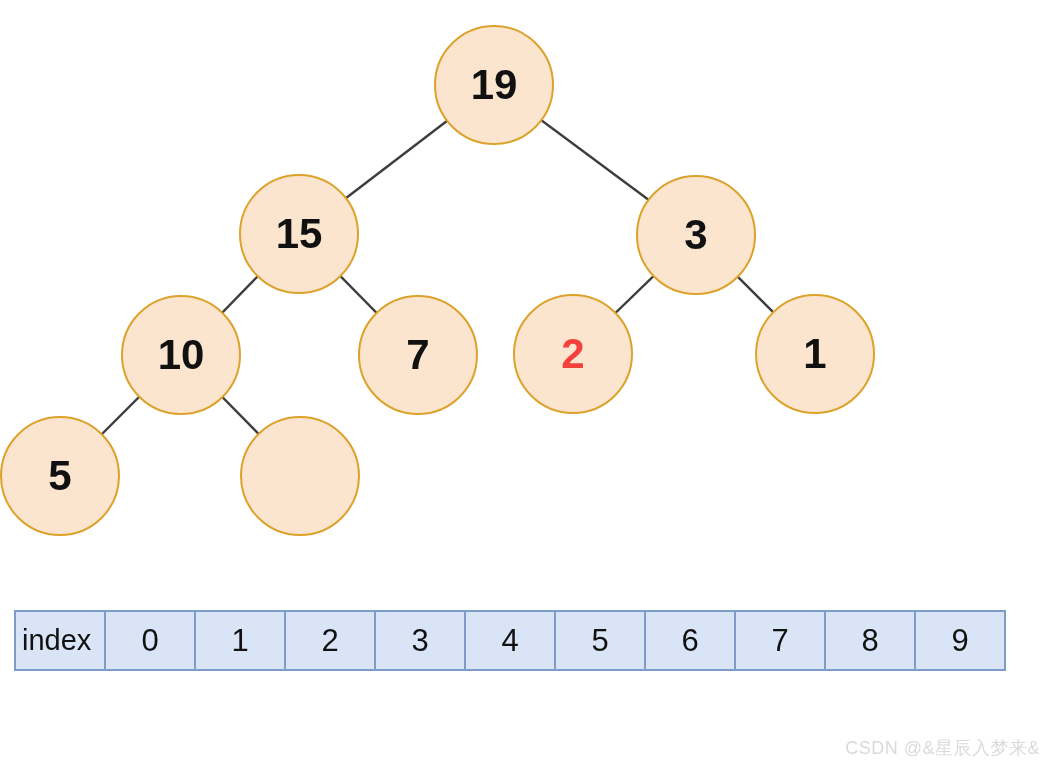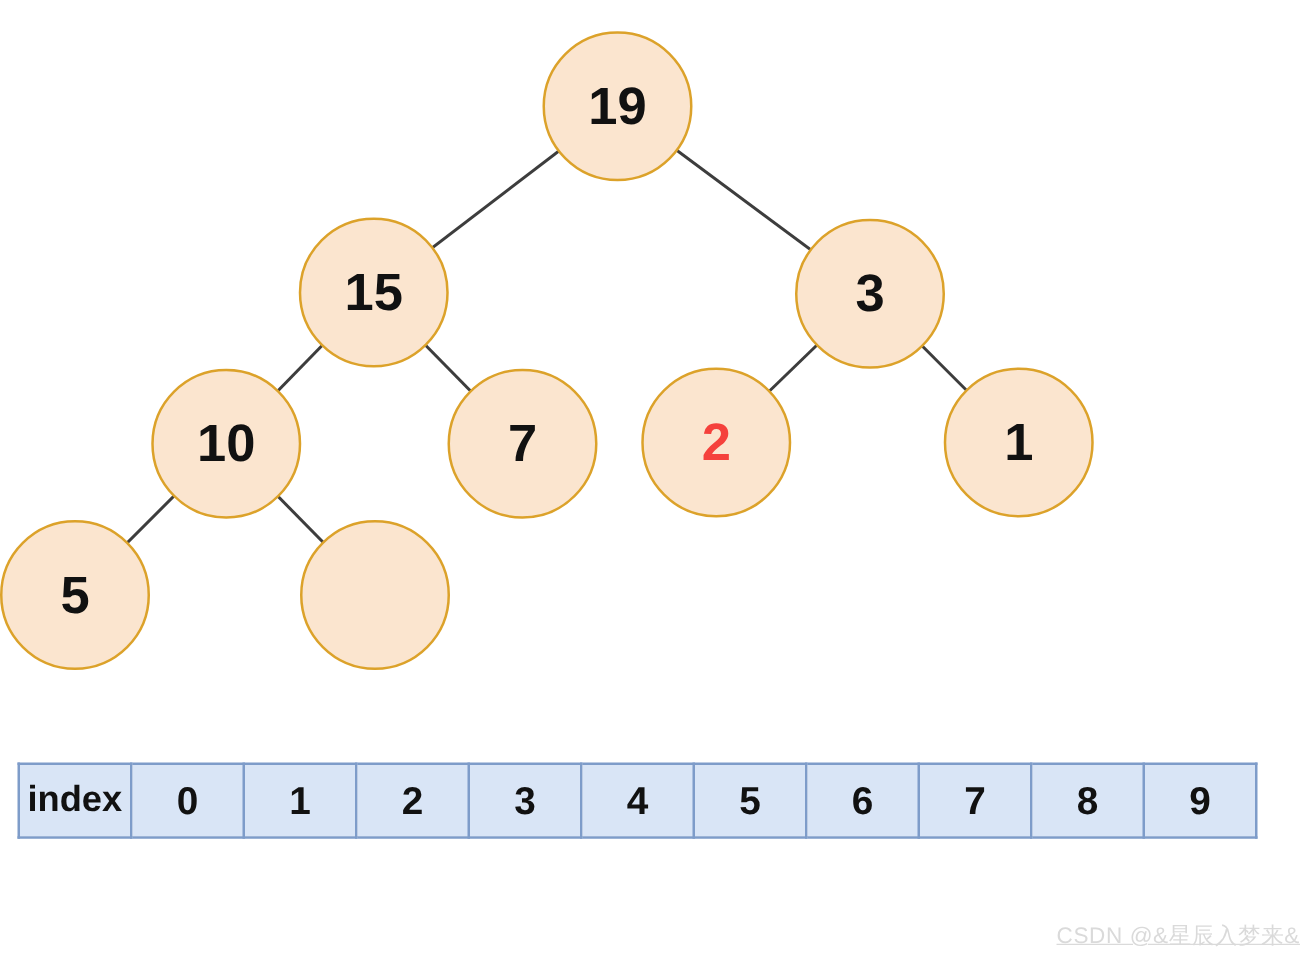--- a/index.html
+++ b/index.html
@@ -60,42 +60,41 @@
     width: 992px;
     border-collapse: collapse;
     table-layout: fixed;
   }
   table.heap td {
     height: 59px;
     background: #d9e5f6;
     border: 2px solid #7e9cc9;
     text-align: center;
     vertical-align: middle;
-    font-weight: bold;
+    font-weight: normal;
     font-size: 31px;
     color: #111111;
     overflow: hidden;
   }
   table.heap td.rowlabel {
     text-align: left;
     padding-left: 6px;
     font-size: 29px;
   }
   table.heap td.red { color: #f5413c; }
 
   
   .watermark {
     position: absolute;
     right: 4px;
     bottom: 4px;
     font-size: 18px;
     color: #dadada;
     letter-spacing: 0.5px;
     white-space: nowrap;
-    text-decoration: underline;
   }
 </style>
 </head>
 <body>
 
 <div class="canvas">
 
   <svg class="edges" viewBox="0 0 1044 600" aria-hidden="true">
     <line x1="494" y1="85" x2="299" y2="234"></line>
     <line x1="494" y1="85" x2="696" y2="235"></line>

